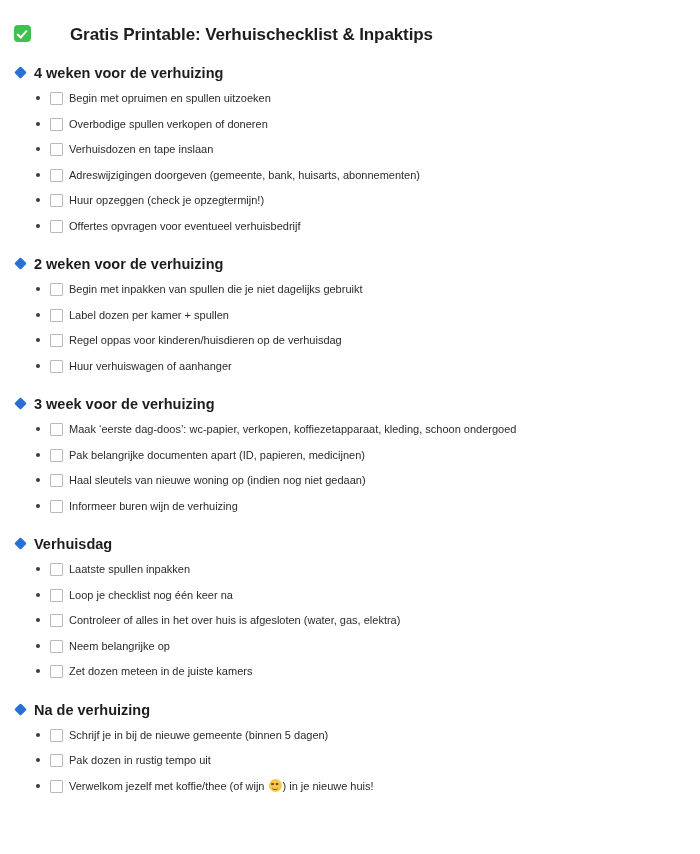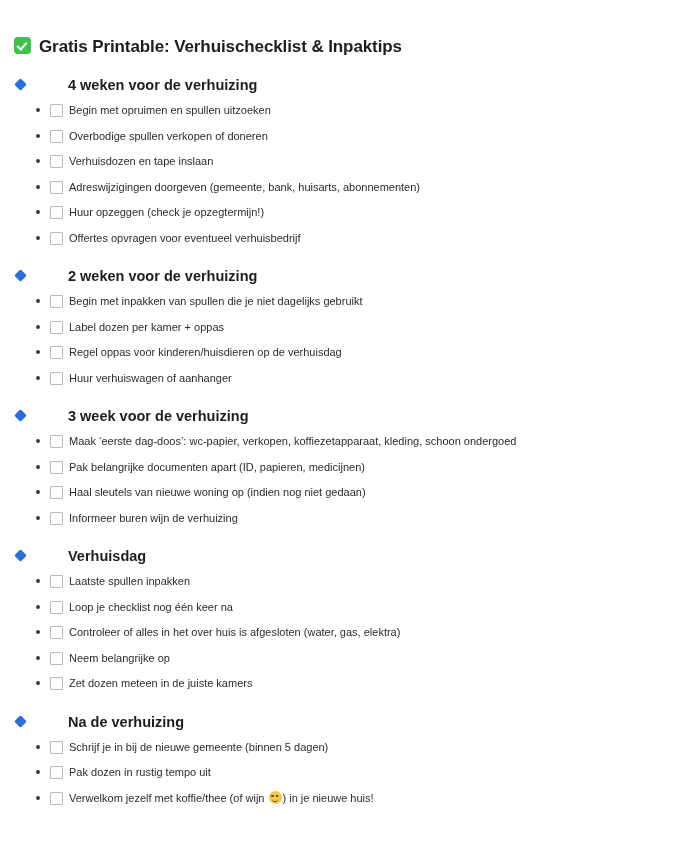--- a/index.html
+++ b/index.html
@@ -20,22 +20,23 @@
     box-sizing: border-box;
   }
   
   .doc-title {
     display: flex;
     align-items: baseline;
     font-size: 17px;
     font-weight: bold;
     color: #1d1d1f;
     letter-spacing: -0.1px;
-    margin: 16px 0 2px 0;
+    margin: 4px 0 2px 0;
     line-height: 26px;
+    gap: 31px;
   }
   
   .check-badge {
     display: inline-block;
     width: 17px;
     height: 17px;
     border-radius: 4px;
     background: #3fc14f;
     position: relative;
     top: 2px;
@@ -58,21 +59,20 @@
     margin: 0;
   }
   .section-header {
     display: flex;
     align-items: baseline;
     font-size: 14.5px;
     font-weight: bold;
     color: #1d1d1f;
     line-height: 24px;
     margin: 13px 0 1px 2px;
-    gap: 34px;
   }
   .diamond {
     display: inline-block;
     width: 9px;
     height: 9px;
     background: #2a6fd6;
     transform: rotate(45deg);
     border-radius: 1.5px;
     margin-right: 9px;
     position: relative;
@@ -215,21 +215,21 @@
         </div>
         <ul class="items">
           <li class="item">
             <span class="item-bullet"></span>
             <span class="item-checkbox"></span>
             <span class="item-label">Begin met inpakken van spullen die je niet dagelijks gebruikt</span>
           </li>
           <li class="item">
             <span class="item-bullet"></span>
             <span class="item-checkbox"></span>
-            <span class="item-label">Label dozen per kamer + oppas</span>
+            <span class="item-label">Label dozen per kamer + spullen</span>
           </li>
           <li class="item">
             <span class="item-bullet"></span>
             <span class="item-checkbox"></span>
             <span class="item-label">Regel oppas voor kinderen/huisdieren op de verhuisdag</span>
           </li>
           <li class="item">
             <span class="item-bullet"></span>
             <span class="item-checkbox"></span>
             <span class="item-label">Huur verhuiswagen of aanhanger</span>

